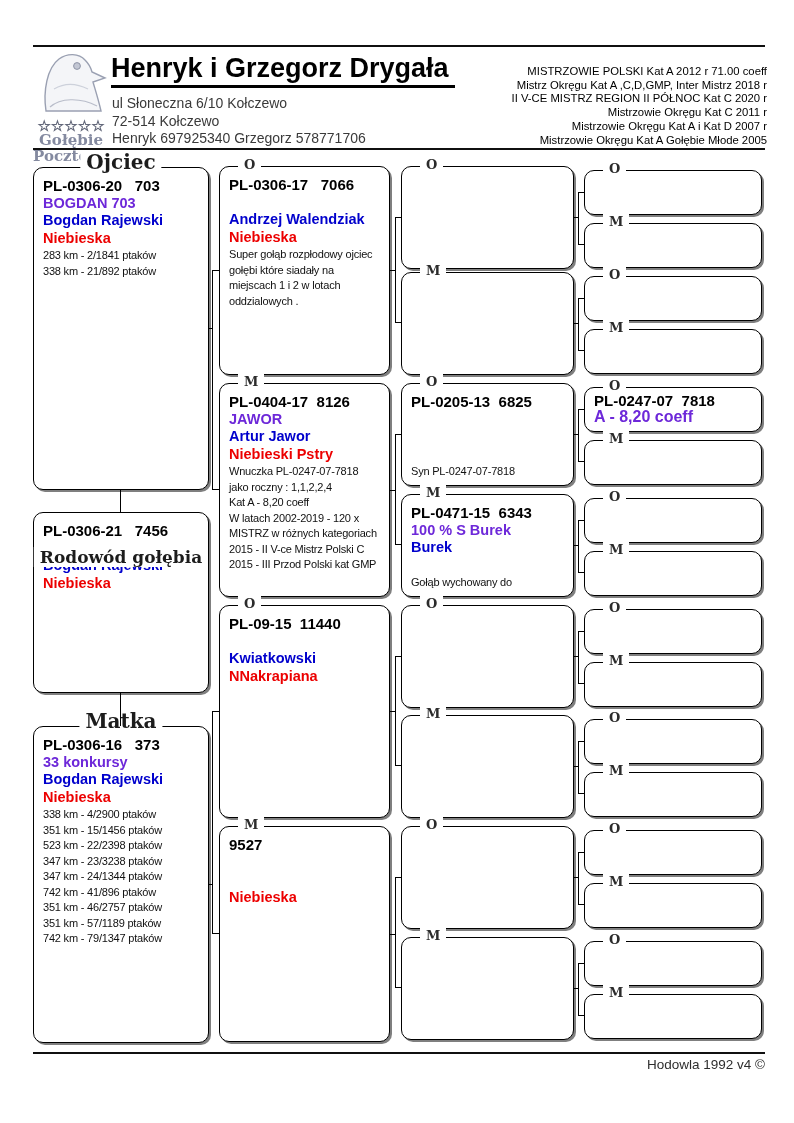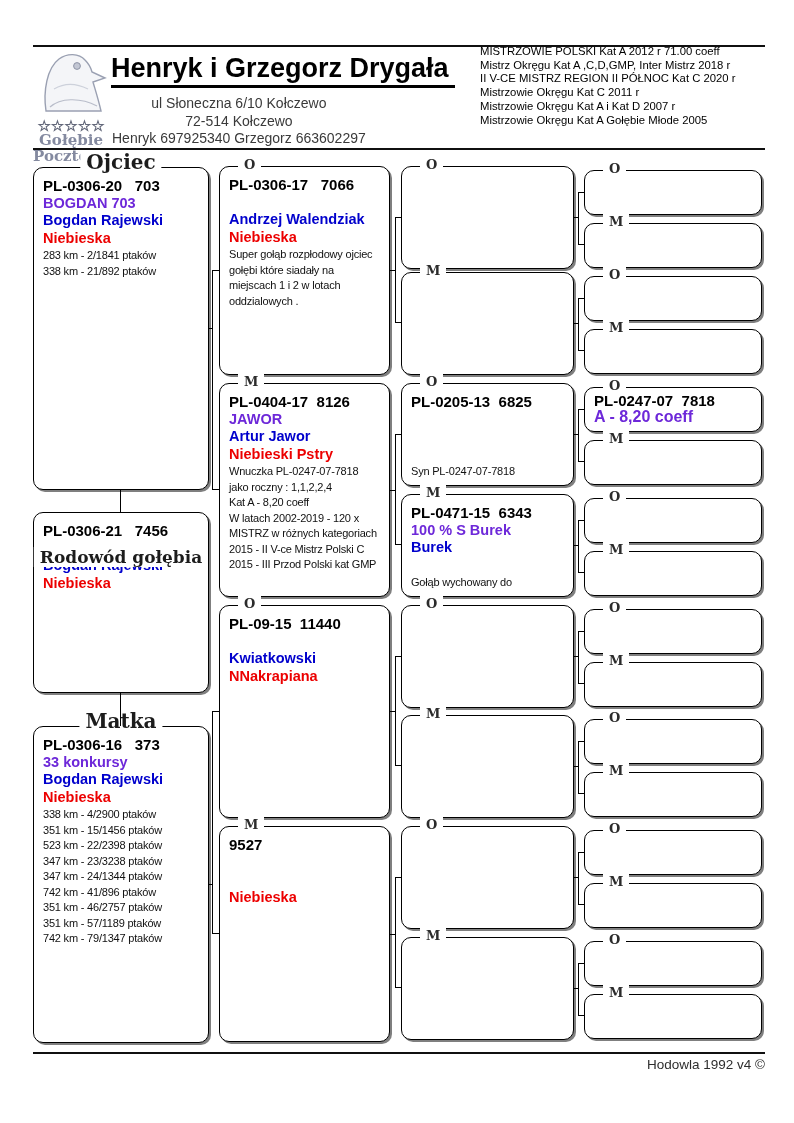--- a/index.html
+++ b/index.html
@@ -5,22 +5,22 @@
   html,body{margin:0;padding:0;background:#fff;}
   .page{position:relative;width:794px;height:1123px;background:#fff;
         font-family:"Liberation Sans",sans-serif;overflow:hidden;}
   .rule{position:absolute;left:33px;width:732px;border-top:2.5px solid #101010;}
   
   .logo{position:absolute;left:33px;top:51px;width:76px;text-align:center;}
   .logo .stars{font-size:15px;line-height:13px;color:#63687a;font-weight:bold;letter-spacing:0;}
   .logo .lt{font-family:"DejaVu Serif",serif;font-weight:bold;color:#848aa0;font-size:15px;line-height:16px;}
   .title{position:absolute;left:111px;top:53px;font-size:27px;font-weight:bold;color:#000;
          border-bottom:3px solid #000;padding:0 6px 1px 0;white-space:nowrap;}
-  .addr{position:absolute;left:112px;top:95px;font-size:14px;line-height:17.5px;color:#3a3a3a;text-align:center;}
-  .achv{position:absolute;left:480px;top:45px;width:287px;text-align:left;
+  .addr{position:absolute;left:112px;top:95px;font-size:14px;line-height:17.5px;color:#3a3a3a;}
+  .achv{position:absolute;left:480px;top:65px;width:287px;text-align:right;
         font-size:11.3px;line-height:13.7px;color:#000;}
   
   .pbox{position:absolute;background:#fff;border:1.6px solid #000;border-radius:10px;
         box-shadow:2px 2px 0 rgba(0,0,0,0.5);padding:9px 4px 0 9px;box-sizing:border-box;}
   .blabel{position:absolute;background:#fff;padding:0 6px;font-family:"DejaVu Serif",serif;
           font-weight:bold;color:#1c1c1c;white-space:nowrap;}
   .blabel.big{font-size:20px;top:-18px;left:50%;transform:translateX(-50%);}
   .blabel.med{font-size:17px;top:-12px;left:50%;transform:translateX(-50%);margin-top:46px;}
   .blabel.om{font-size:13px;top:-10px;left:18px;padding:0 6px;color:#2b2b2b;}
   .l{height:17.5px;line-height:17.5px;white-space:pre;overflow:visible;}
@@ -61,21 +61,21 @@
     <div class="stars">☆☆☆☆☆</div>
     <div class="lt">Gołębie</div>
     <div class="lt">Pocztowe</div>
   </div>
 
   <div class="title">Henryk i Grzegorz Drygała</div>
 
   <div class="addr">
     <div>ul Słoneczna 6/10 Kołczewo</div>
     <div>72-514 Kołczewo</div>
-    <div>Henryk 697925340 Grzegorz 663602297</div>
+    <div>Henryk 697925340 Grzegorz 578771706</div>
   </div>
 
   <div class="achv">
     <div>MISTRZOWIE POLSKI Kat A  2012 r 71.00 coeff</div>
     <div>Mistrz Okręgu Kat A ,C,D,GMP, Inter Mistrz 2018 r</div>
     <div>II V-CE MISTRZ REGION II PÓŁNOC Kat C 2020 r</div>
     <div>Mistrzowie Okręgu Kat C 2011 r</div>
     <div>Mistrzowie Okręgu Kat A i Kat D 2007 r</div>
     <div>Mistrzowie Okręgu Kat A Gołębie Młode 2005</div>
   </div>

